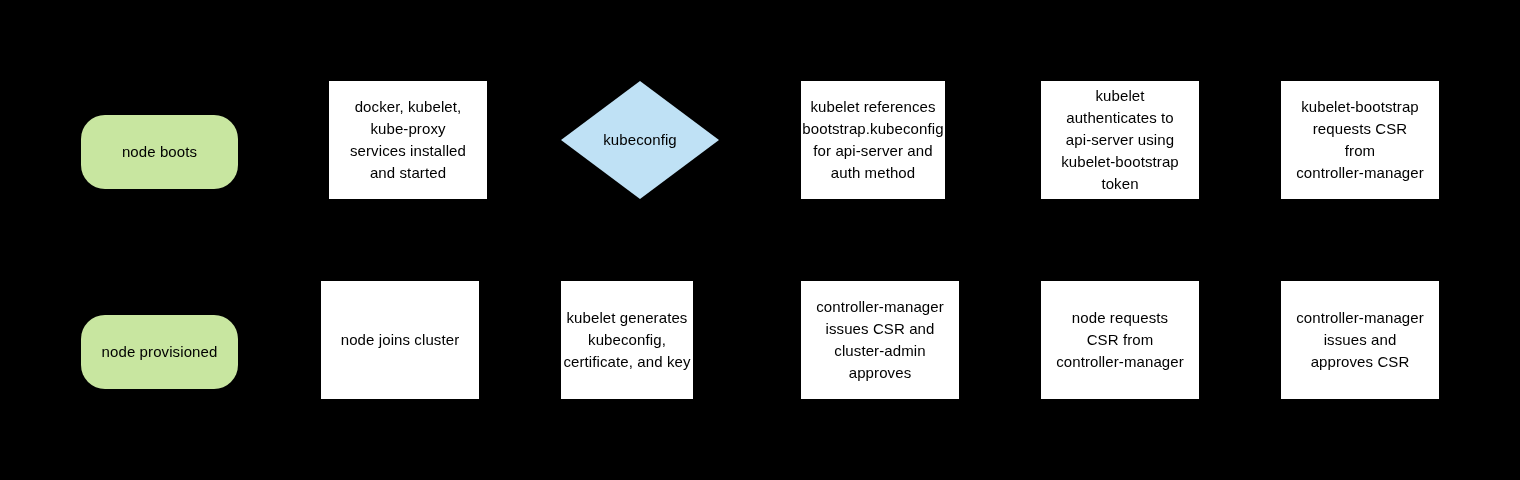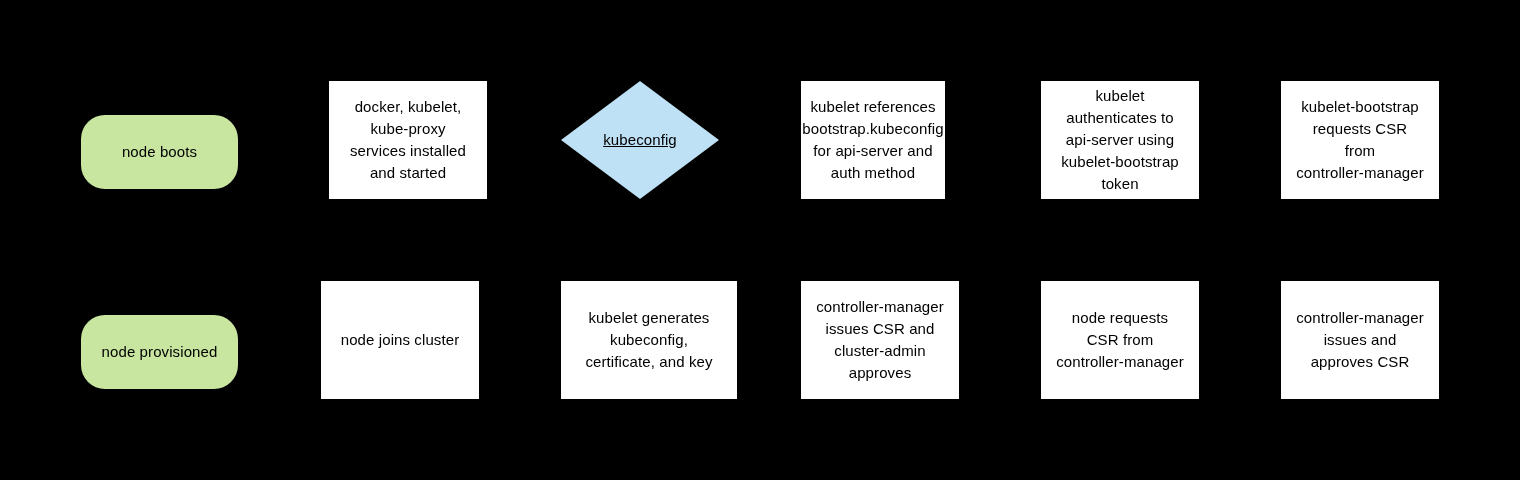--- a/index.html
+++ b/index.html
@@ -53,21 +53,20 @@
     top: 0;
     width: 100%;
     height: 100%;
     background: #bfe1f5;
     clip-path: polygon(50% 0%, 100% 50%, 50% 100%, 0% 50%);
     -webkit-clip-path: polygon(50% 0%, 100% 50%, 50% 100%, 0% 50%);
   }
   .shape-decision .label {
     position: relative;
     z-index: 2;
-    text-decoration: underline;
   }
   
   .clip-text .label {
     white-space: pre;
     width: auto;
     min-width: 100%;
   }
 </style>
 </head>
 <body>
@@ -105,21 +104,21 @@
 requests CSR
 from
 controller-manager</span>
       </div>
       <div class="node shape-terminator" style="left: 81px; top: 303px; width: 157px; height: 74px; align-items: center;">
         <span class="label">node provisioned</span>
       </div>
       <div class="node shape-process" style="left: 321px; top: 281px; width: 158px; height: 118px;">
         <span class="label">node joins cluster</span>
       </div>
-      <div class="node shape-process" style="left: 561px; top: 281px; width: 176px; height: 118px;">
+      <div class="node shape-process" style="left: 561px; top: 281px; width: 132px; height: 118px;">
         <span class="label">kubelet generates
 kubeconfig,
 certificate, and key</span>
       </div>
       <div class="node shape-process" style="left: 801px; top: 281px; width: 158px; height: 118px;">
         <span class="label">controller-manager
 issues CSR and
 cluster-admin
 approves</span>
       </div>

